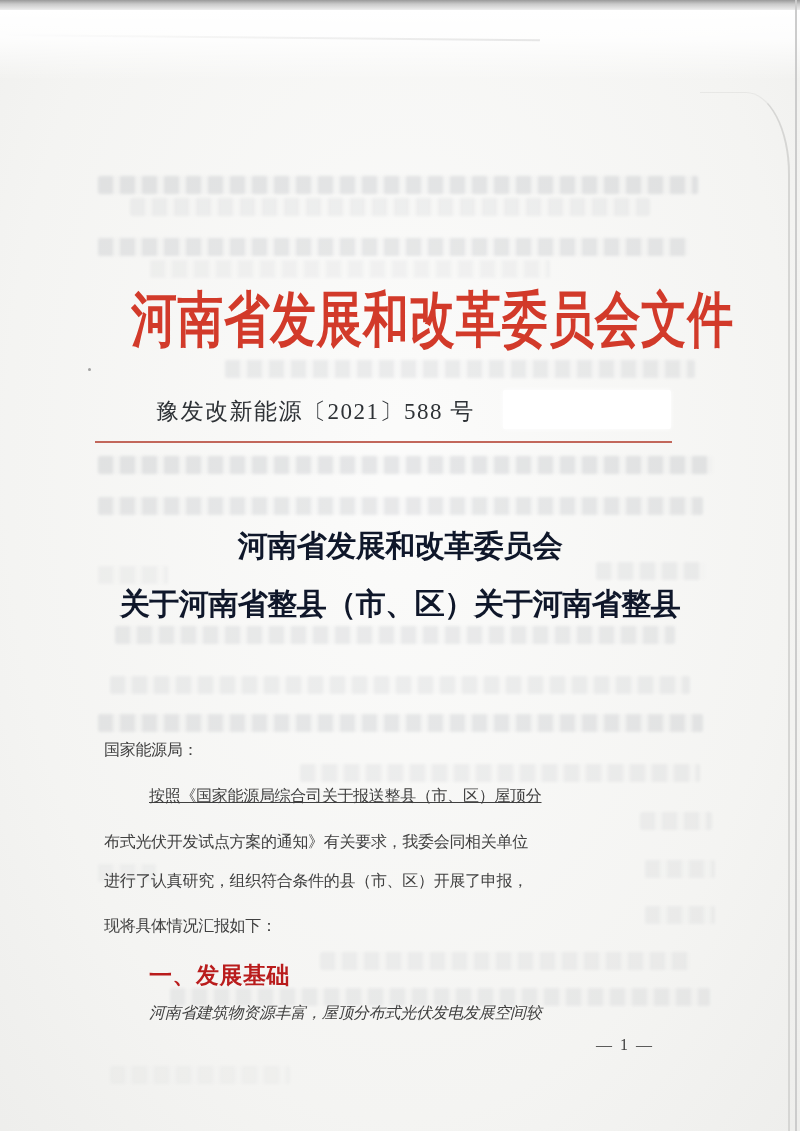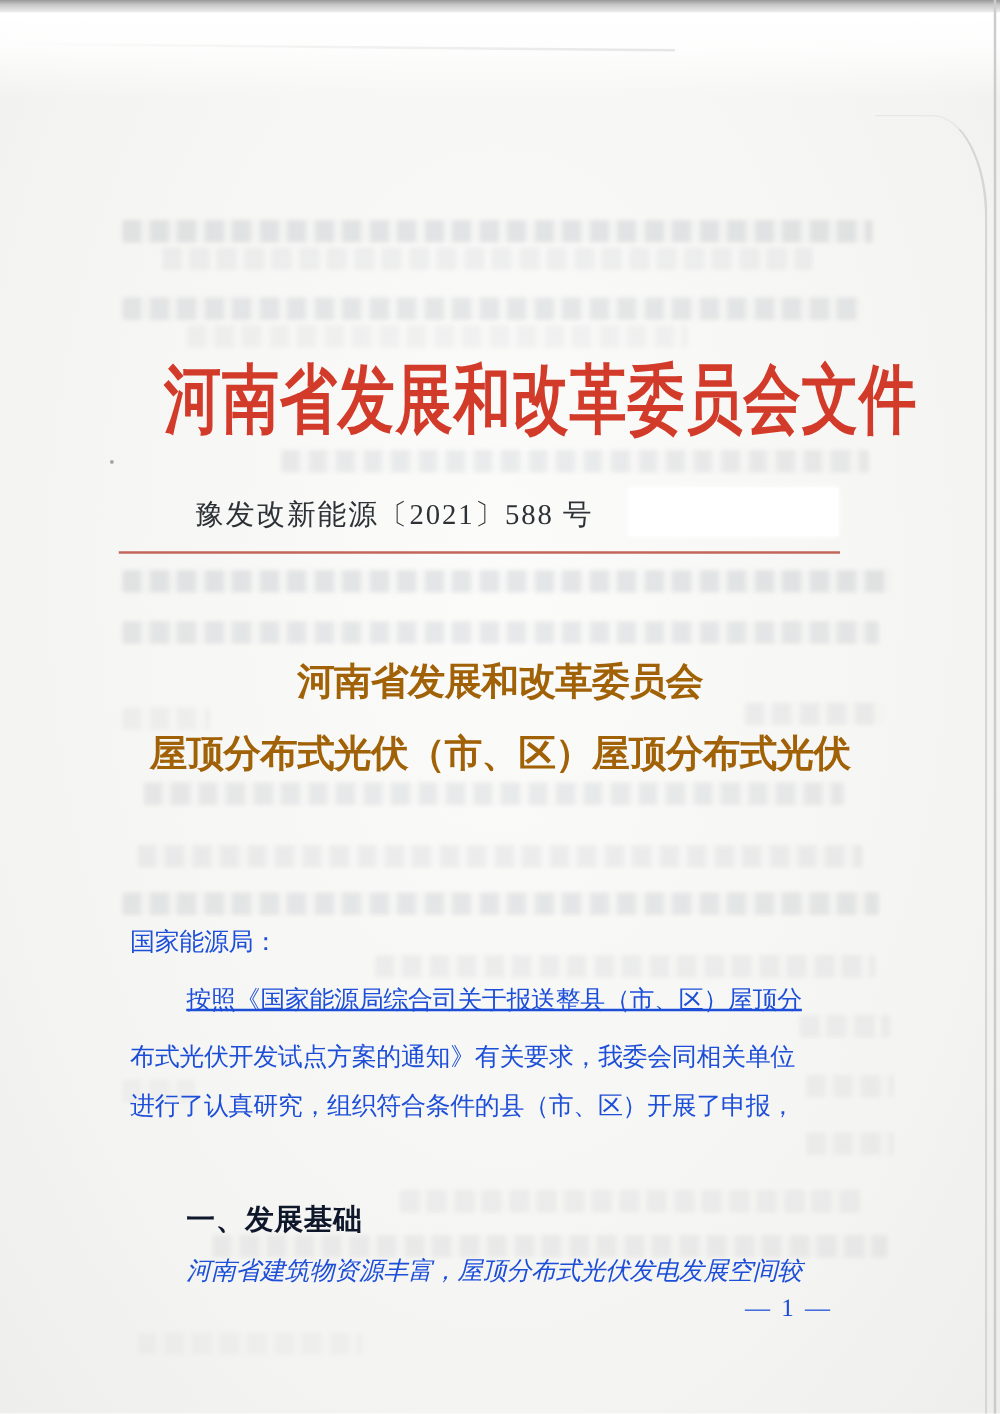--- a/index.html
+++ b/index.html
@@ -79,38 +79,38 @@
   }
   .red-rule {
     position: absolute; left: 95px; top: 441px; width: 577px; height: 2px;
     background: #c2675b;
   }
 
   
   .doc-title {
     position: absolute; left: 0; top: 517px; width: 800px;
     text-align: center; font-size: 30px; font-weight: 700;
-    color: #a16207; line-height: 58px; letter-spacing: -0.5px;
+    color: #0f172a; line-height: 58px; letter-spacing: -0.5px;
     white-space: nowrap;
   }
 
   
   .line {
-    position: absolute; font-size: 20px; color: #1d4ed8;
+    position: absolute; font-size: 16px; color: #404040;
     letter-spacing: -0.3px; white-space: nowrap;
   }
   .salutation { left: 104px; top: 740px; }
   .bl0 { left: 149px; top: 786px; text-decoration: underline; }
   .bl1 { left: 104px; top: 832px; }
   .bl2 { left: 104px; top: 871px; }
   .bl3 { left: 104px; top: 916px; }
   .section-heading {
     left: 149px; top: 960px;
     font-family: Liberation Serif, serif;
-    font-weight: 700; font-size: 23px; letter-spacing: 0.5px; color: #0f172a;
+    font-weight: 700; font-size: 23px; letter-spacing: 0.5px; color: #b91c1c;
   }
   .bl4 { left: 149px; top: 1003px; font-style: italic; }
   .page-number { left: 596px; top: 1036px; letter-spacing: 2px; }
 </style>
 </head>
 <body>
 
 <div class="scan">
 
   <div class="top-strip"></div>
@@ -145,27 +145,28 @@
   <div class="letterhead-wrap">
     <span class="letterhead">河南省发展和改革委员会文件</span>
   </div>
 
   <div class="doc-number">豫发改新能源〔2021〕588 号</div>
   <div class="redaction-box"></div>
   <div class="red-rule"></div>
 
   <div class="doc-title">
     <div>河南省发展和改革委员会</div>
-    <div>屋顶分布式光伏（市、区）屋顶分布式光伏</div>
+    <div>关于河南省整县（市、区）关于河南省整县</div>
   </div>
 
   <div class="line salutation">国家能源局：</div>
   <div class="line bl0">按照《国家能源局综合司关于报送整县（市、区）屋顶分</div>
   <div class="line bl2">进行了认真研究，组织符合条件的县（市、区）开展了申报，</div>
   <div class="line bl1">布式光伏开发试点方案的通知》有关要求，我委会同相关单位</div>
+  <div class="line bl3">现将具体情况汇报如下：</div>
   <div class="line section-heading">一、发展基础</div>
   <div class="line bl4">河南省建筑物资源丰富，屋顶分布式光伏发电发展空间较</div>
 
   <div class="line page-number">— 1 —</div>
 
   <div class="page-curl"></div>
   <div class="outer-edge-line"></div>
 
 </div>
 

